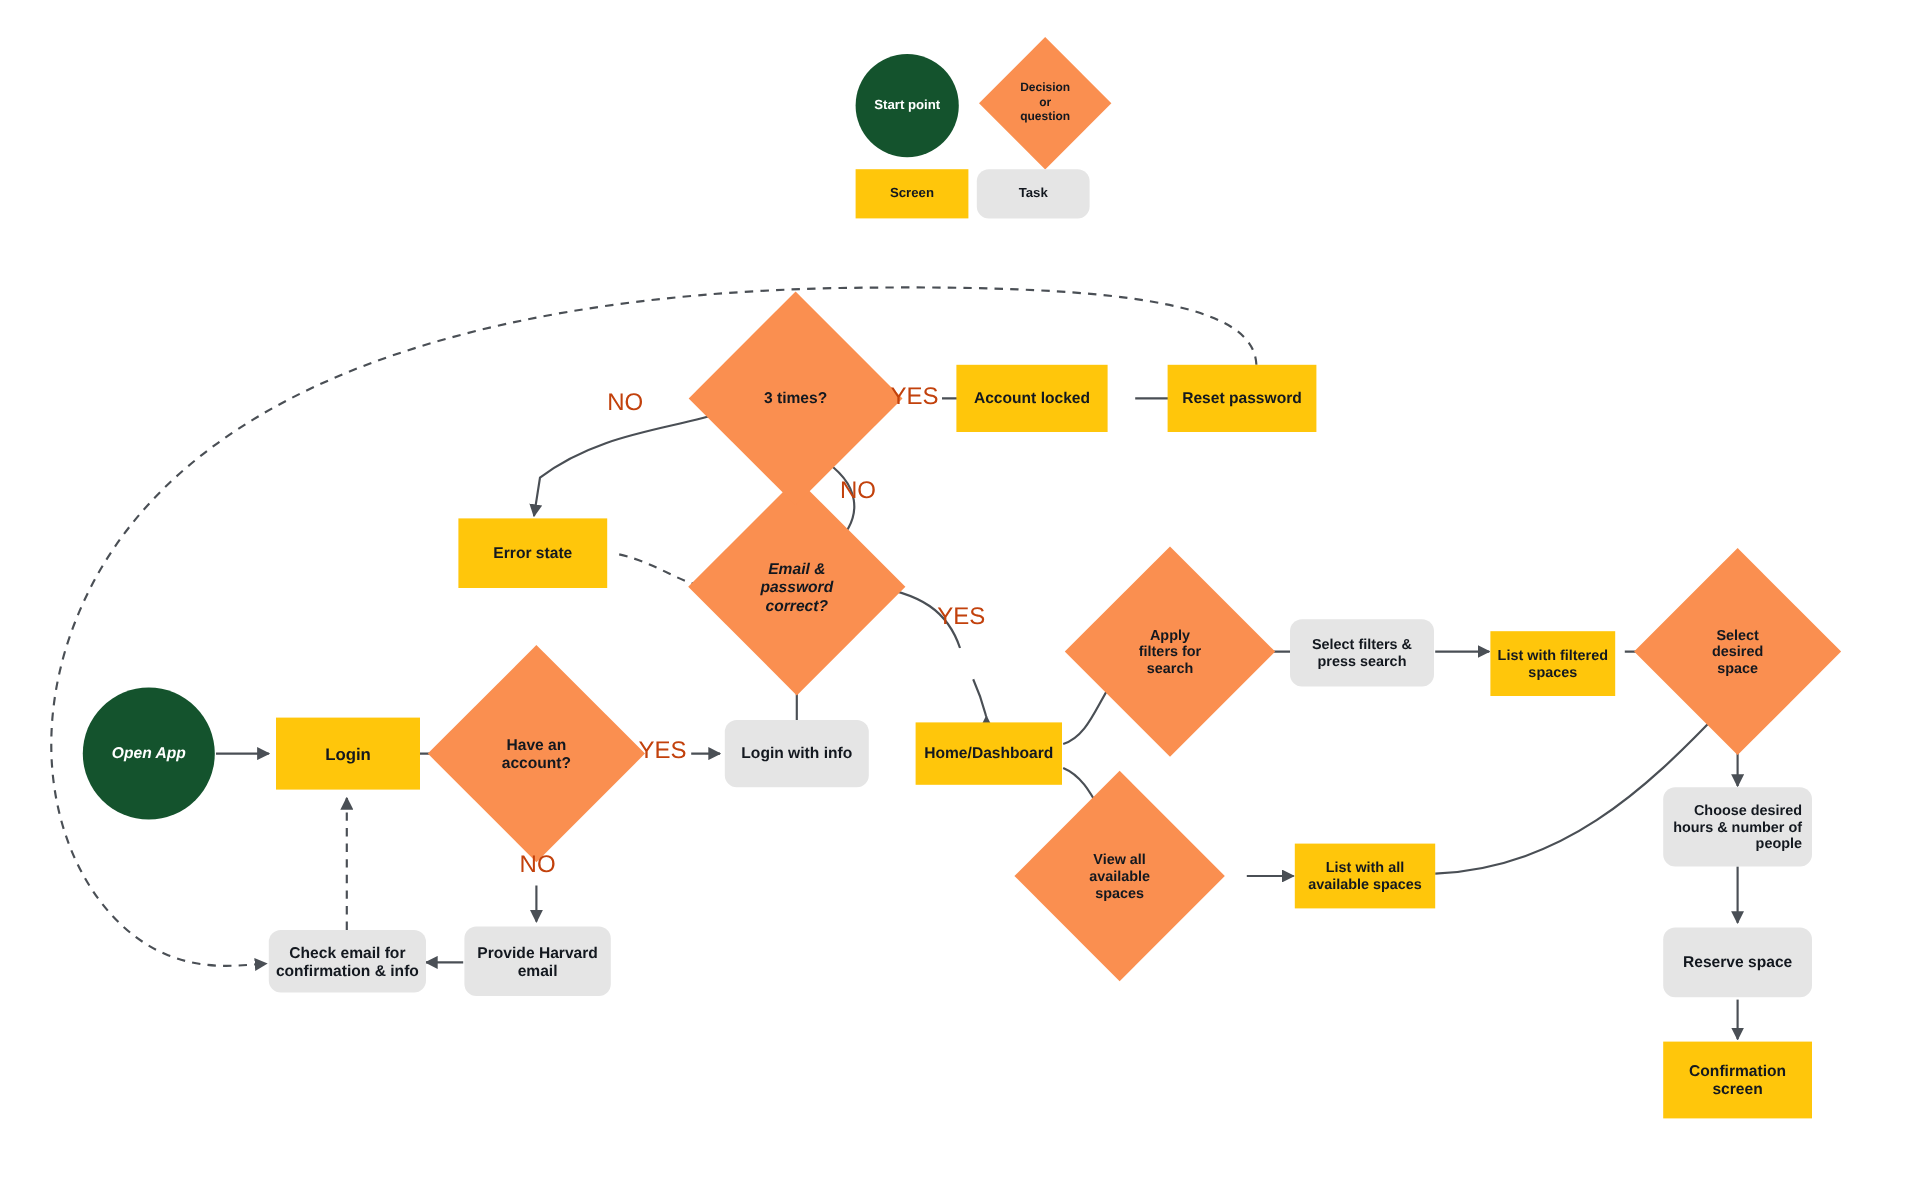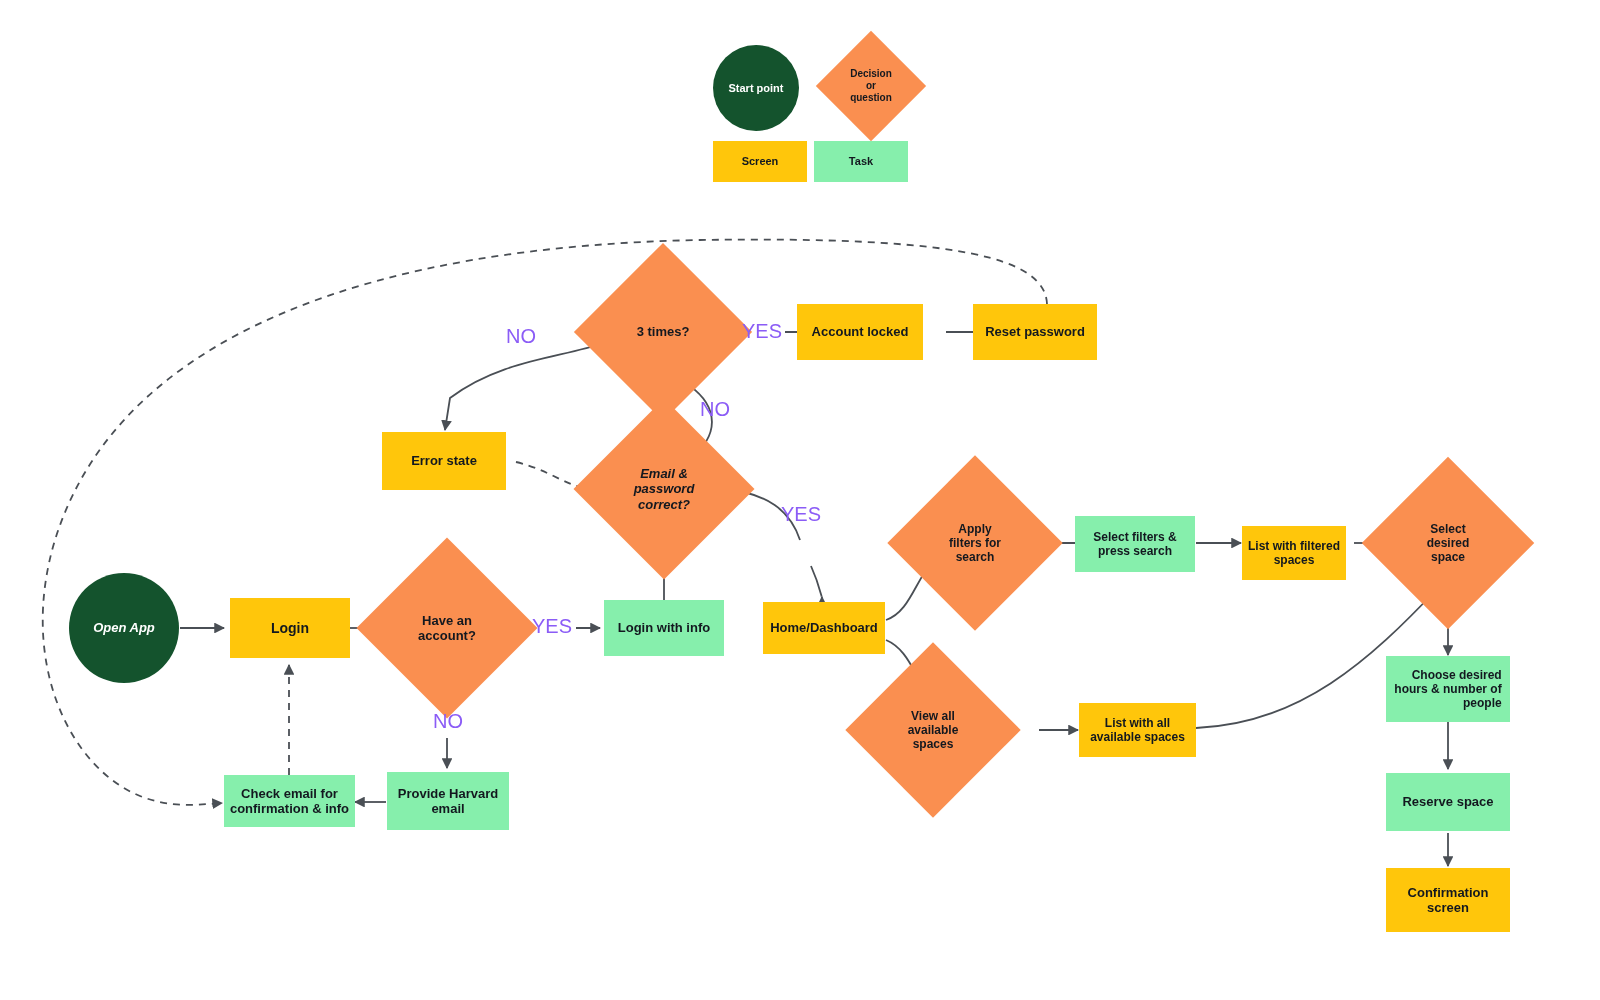--- a/index.html
+++ b/index.html
@@ -29,38 +29,38 @@
     display: flex;
     align-items: center;
     justify-content: center;
     text-align: center;
     color: #13181f;
     font-weight: bold;
     line-height: 1.18;
     z-index: 3;
   }
   .node-screen   { background: #FFC60B; }
-  .node-task     { background: #86efac; border-radius: 0; }
+  .node-task     { background: #e5e5e5; border-radius: 10px; }
   .node-start    { background: #14532d; border-radius: 50%; color: #ffffff; }
   .node-decision { background: transparent; }
   .diamond-shape {
     position: absolute;
     left: 0; top: 0; right: 0; bottom: 0;
     background: #FA8F50;
     transform: rotate(45deg);
     z-index: 0;
   }
   .diamond-label {
     position: relative;
     z-index: 1;
     padding: 0 6px;
   }
   .edge-label {
     position: absolute;
-    color: #8b5cf6;
+    color: #c2410c;
     font-family: "Liberation Sans", sans-serif;
     font-weight: normal;
     font-size: 20px;
     z-index: 4;
     white-space: nowrap;
   }
   .legend-label {
     font-size: 11px;
   }
 </style>

